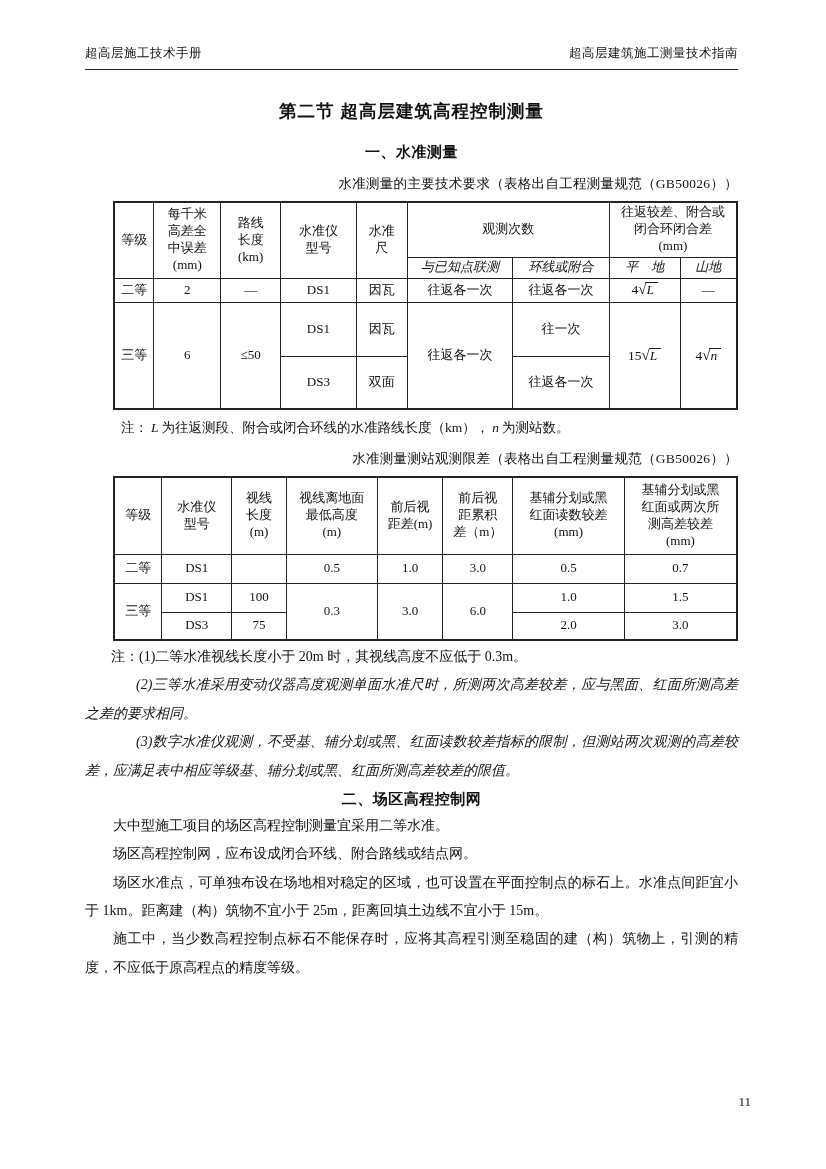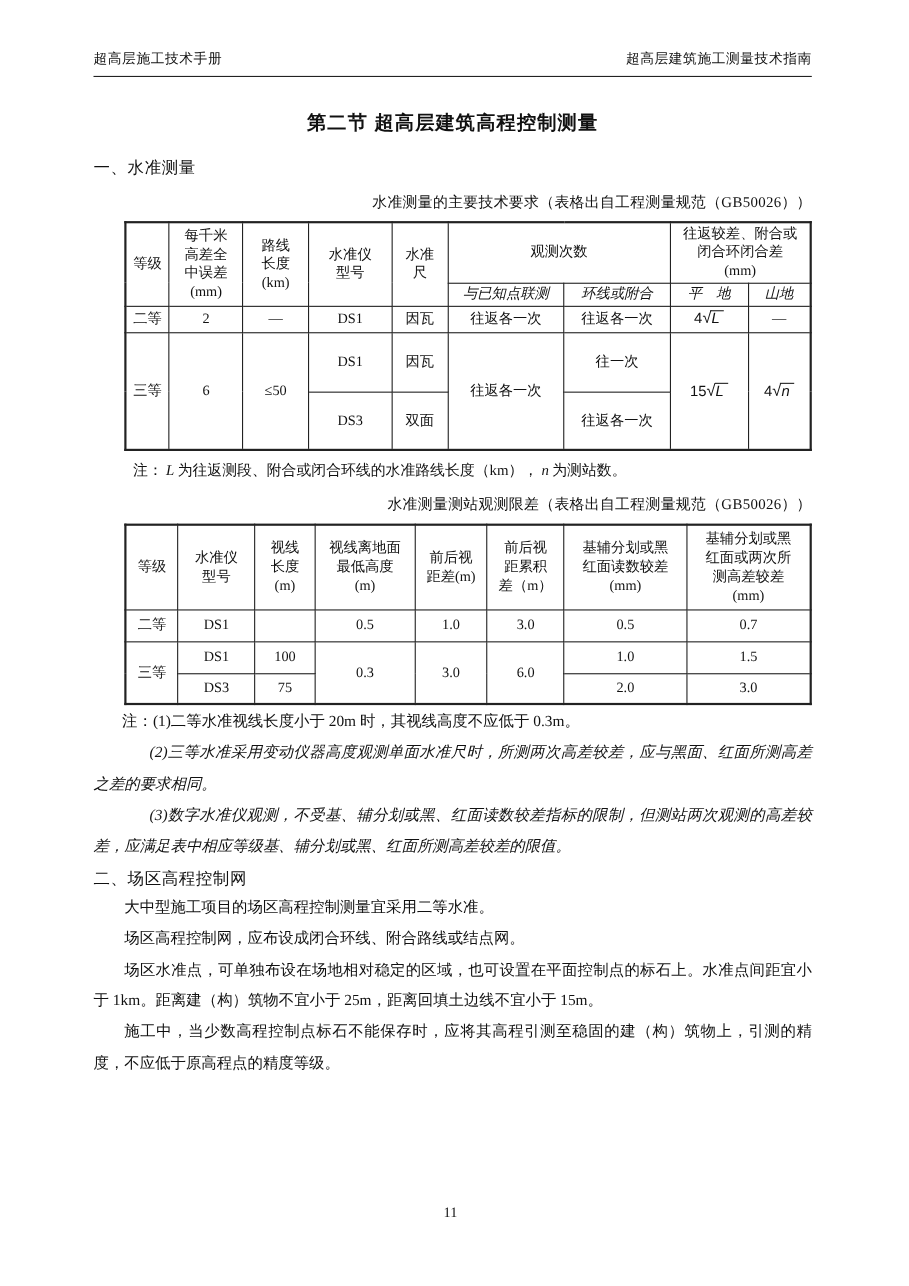--- a/index.html
+++ b/index.html
@@ -17,61 +17,61 @@
   }
 
   .doc-title{
     text-align:center;margin-top:29px;
     font-family:"Liberation Sans","DejaVu Sans",sans-serif;
     font-weight:bold;font-size:17.5px;letter-spacing:1px;
   }
 
   .sec-heading{
     font-family:"Liberation Sans","DejaVu Sans",sans-serif;
-    font-weight:normal;font-size:15px;margin-top:20px;letter-spacing:.5px;
+    font-weight:bold;font-size:15px;margin-top:20px;letter-spacing:.5px;text-align:center;
   }
 
   .tbl-caption{text-align:right;font-size:13.5px;margin-top:13px;letter-spacing:.3px;}
 
   table{
     border-collapse:collapse;table-layout:fixed;
     margin-left:28px;margin-top:8px;
     border:2px solid #222;
   }
   td{
     border:1px solid #222;text-align:center;vertical-align:middle;
     font-size:13px;line-height:1.3;padding:0 2px;overflow:hidden;
   }
   .hl{display:block;}
 
   .t1 tr.h1{height:55px;} .t1 tr.h2{height:21px;font-style:italic;}
   .t1 tr.er{height:24px;} .t1 tr.sa{height:54px;} .t1 tr.sb{height:53px;}
   .t2 tr.h{height:77px;}  .t2 tr.r1{height:29px;} .t2 tr.r2{height:29px;} .t2 tr.r3{height:28px;}
 
-  .fml{font-family:Liberation Sans, sans-serif;font-size:13.5px;white-space:nowrap;}
+  .fml{font-family:Liberation Serif, serif;font-size:13.5px;white-space:nowrap;}
   .fml .sq{font-size:15px;}
   .fml .rad{
     font-style:italic;display:inline-block;line-height:1.05;
     border-top:1px solid #222;padding:0 4px 0 1px;margin-left:-1px;
   }
 
   .t1-note{margin:9px 0 0 36px;font-size:13.5px;}
   .t1-note .var{font-style:italic;padding:0 3px;}
 
   .notes-block{margin-top:2px;}
   .notes-block p{margin:0;font-size:14px;line-height:28.4px;text-align:justify;}
   .notes-block p.n1{text-indent:26px;}
   .notes-block p.nx{text-indent:51px;font-style:italic;}
 
   .body-paras{margin-top:3px;}
   .body-paras p{margin:0;font-size:14px;line-height:28.3px;text-align:justify;text-indent:2em;}
 
   .page-num{
-    position:absolute;top:1094px;left:83px;width:653px;
-    text-align:center;font-size:13px;
+    position:absolute;top:1094px;left:98px;width:653px;
+    text-align:right;font-size:13px;
   }
 </style>
 </head>
 <body>
 
 <div class="content">
 
   <div class="page-header">
     <span>超高层施工技术手册</span>
     <span>超高层建筑施工测量技术指南</span>

